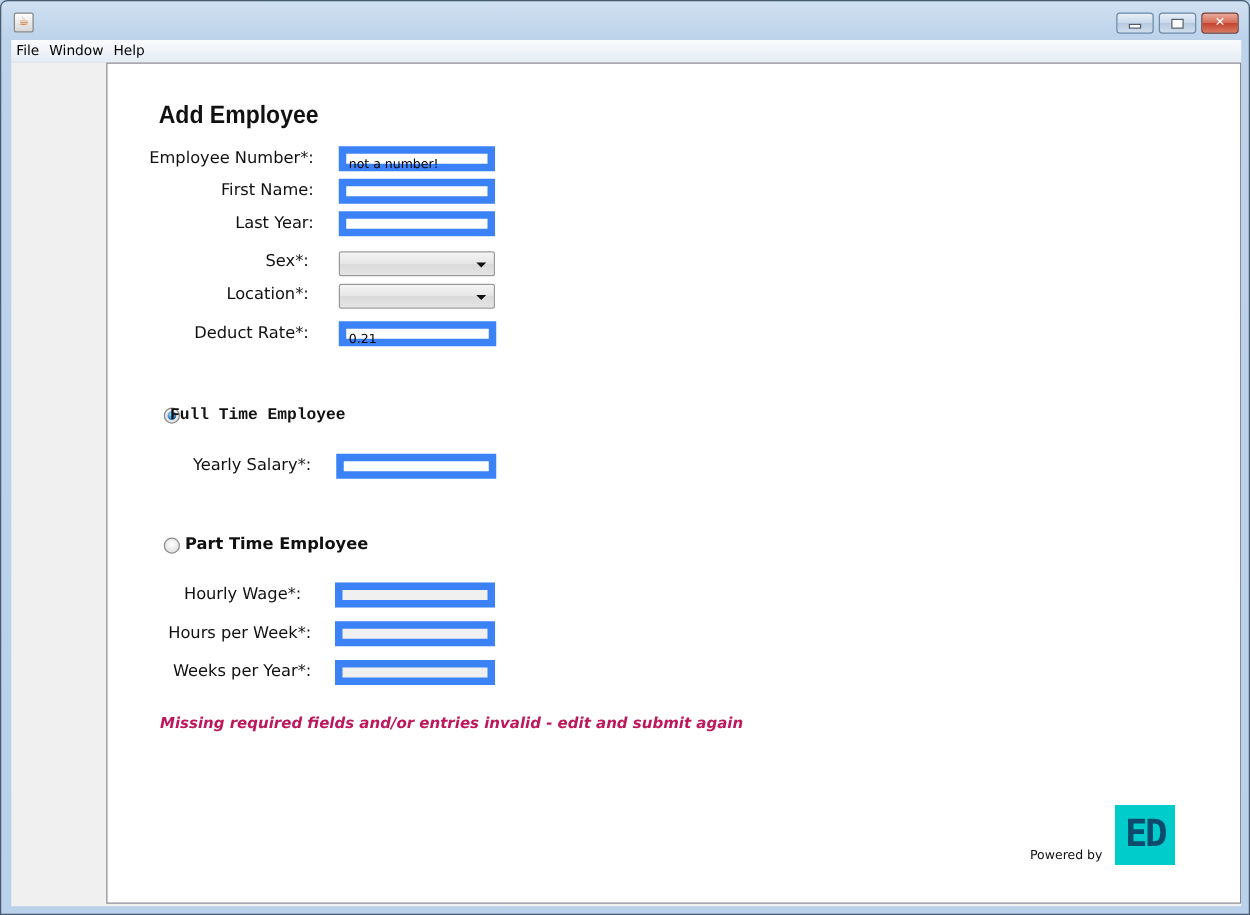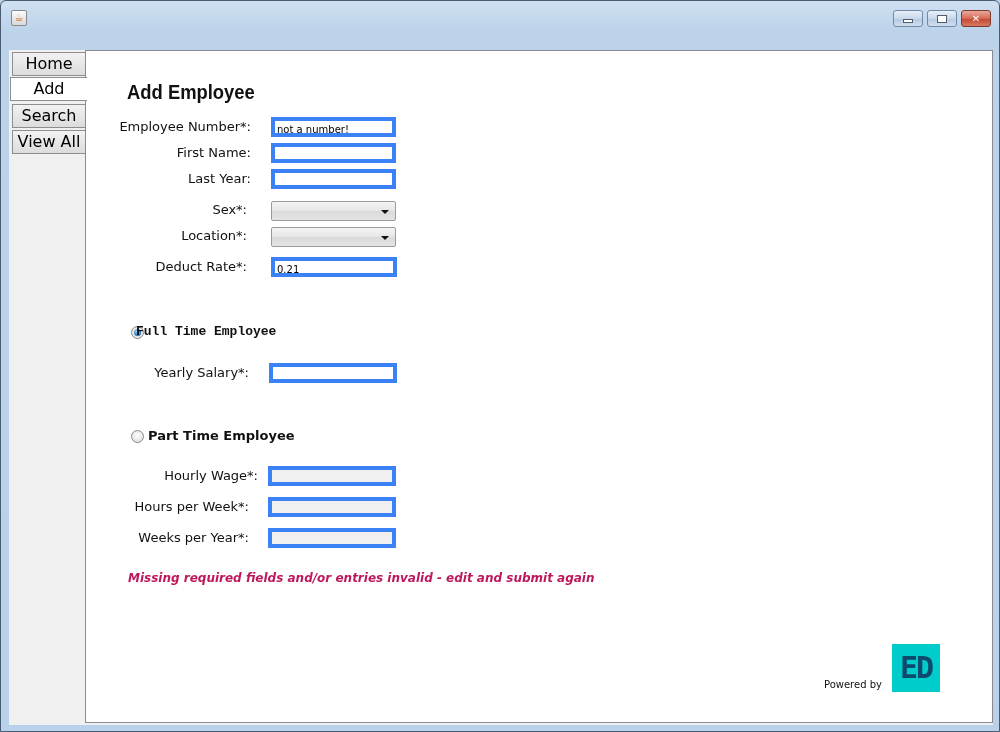--- a/index.html
+++ b/index.html
@@ -27,21 +27,21 @@
   .sidebar { position: absolute; left: 0; top: 0; width: 77px; height: 675px; background: #f0f0f0; }
   .tab { position: absolute; left: 3px; width: 74px; height: 24px;
     background: linear-gradient(#f2f2f2, #dcdcdc); border: 1px solid #8e8e8e;
     font-family: "DejaVu Sans", sans-serif; font-size: 16px; text-align: center; line-height: 22px; color: #000; }
   .tab.selected { background: #ffffff; left: 1px; width: 77px; border-right: none; z-index: 2; }
   .content { position: absolute; left: 76px; top: 0; width: 908px; height: 673px; background: #ffffff;
     border: 1px solid #8a8a93; }
 
   .title { position: absolute; left: 41px; top: 30px; font-family: "Liberation Sans", sans-serif; font-weight: bold; font-size: 20px; color: #111; transform: scaleX(0.92); transform-origin: left; }
   .lbl { position: absolute; font-family: "DejaVu Sans", sans-serif; font-size: 13px; color: #111; text-align: right; white-space: nowrap; }
-  .tf { position: absolute; height: 20px; border: 4px solid #3b82f6; background: #fff;
+  .tf { position: absolute; height: 20px; border: 6px solid #3b82f6; background: #fff;
     font-family: "DejaVu Sans", sans-serif; font-size: 10px; padding: 3px 2px; color: #000; }
   .tf.disabled { background: #f0f0f0; }
   .combo { position: absolute; height: 20px; width: 125px; border: 1px solid #9a9a9a; border-radius: 2px;
     background: linear-gradient(#f4f4f4, #e6e6e6 50%, #dadada 51%, #e4e4e4); }
   .combo .arrow { position: absolute; right: 6px; top: 8px; width: 0; height: 0;
     border-left: 4px solid transparent; border-right: 4px solid transparent; border-top: 4px solid #111; }
   .radio { position: absolute; width: 13px; height: 13px; border-radius: 50%; border: 1px solid #8a8a8a;
     background: radial-gradient(circle at 50% 40%, #ffffff, #d8d8d8); }
   .radio.checked::after { content: ""; position: absolute; left: 2px; top: 2px; width: 7px; height: 7px; border-radius: 50%;
     background: radial-gradient(circle at 40% 35%, #9fd7ff, #1a6fb3 70%, #0c3f6e); }
@@ -67,28 +67,27 @@
         </div>
       <div class="wbtn">
           <div class="max-glyph"></div>
         </div>
       <div class="wbtn close">
           <span>✕</span>
         </div>
     </div>
   </div>
 
+  <div class="menubar">
+    <div class="menu-item">File</div>
+    <div class="menu-item">Window</div>
+    <div class="menu-item">Help</div>
+  </div>
 
   <div class="client">
-    <div class="sidebar">
-      <div class="tab" style="top:2px;">Home</div>
-      <div class="tab selected" style="top:27px;">Add</div>
-      <div class="tab" style="top:54px;">Search</div>
-      <div class="tab" style="top:80px;">View All</div>
-    </div>
 
     <div class="content">
       <div class="title">Add Employee</div>
 
       <div class="lbl" style="right:741px; top:68px;">Employee Number*:</div>
       <div class="tf" style="left:185px; top:66px; width:125px;">not a number!</div>
 
       <div class="lbl" style="right:741px; top:94px;">First Name:</div>
       <div class="tf" style="left:185px; top:92px; width:125px;"></div>
 
@@ -110,21 +109,21 @@
 
       <div class="radio checked" style="left:45px; top:275px;"></div>
       <div class="radio-label" style="left:50px; top:273px;font-family:Liberation Mono, monospace;">Full Time Employee</div>
 
       <div class="lbl" style="right:743px; top:314px;">Yearly Salary*:</div>
       <div class="tf" style="left:183px; top:312px; width:128px;"></div>
 
       <div class="radio" style="left:45px; top:379px;"></div>
       <div class="radio-label" style="left:62px; top:377px;">Part Time Employee</div>
 
-      <div class="lbl" style="right:734px; top:417px;text-align:center;">Hourly Wage*:</div>
+      <div class="lbl" style="right:751px; top:417px;text-align:center;">Hourly Wage*:</div>
       <div class="tf disabled" style="left:182px; top:415px; width:128px;"></div>
 
       <div class="lbl" style="right:743px; top:448px;">Hours per Week*:</div>
       <div class="tf disabled" style="left:182px; top:446px; width:128px;"></div>
 
       <div class="lbl" style="right:743px; top:479px;">Weeks per Year*:</div>
       <div class="tf disabled" style="left:182px; top:477px; width:128px;"></div>
 
       <div class="error" id="error-msg" style="color: #be185d;">Missing required fields and/or entries invalid - edit and submit again</div>
 

